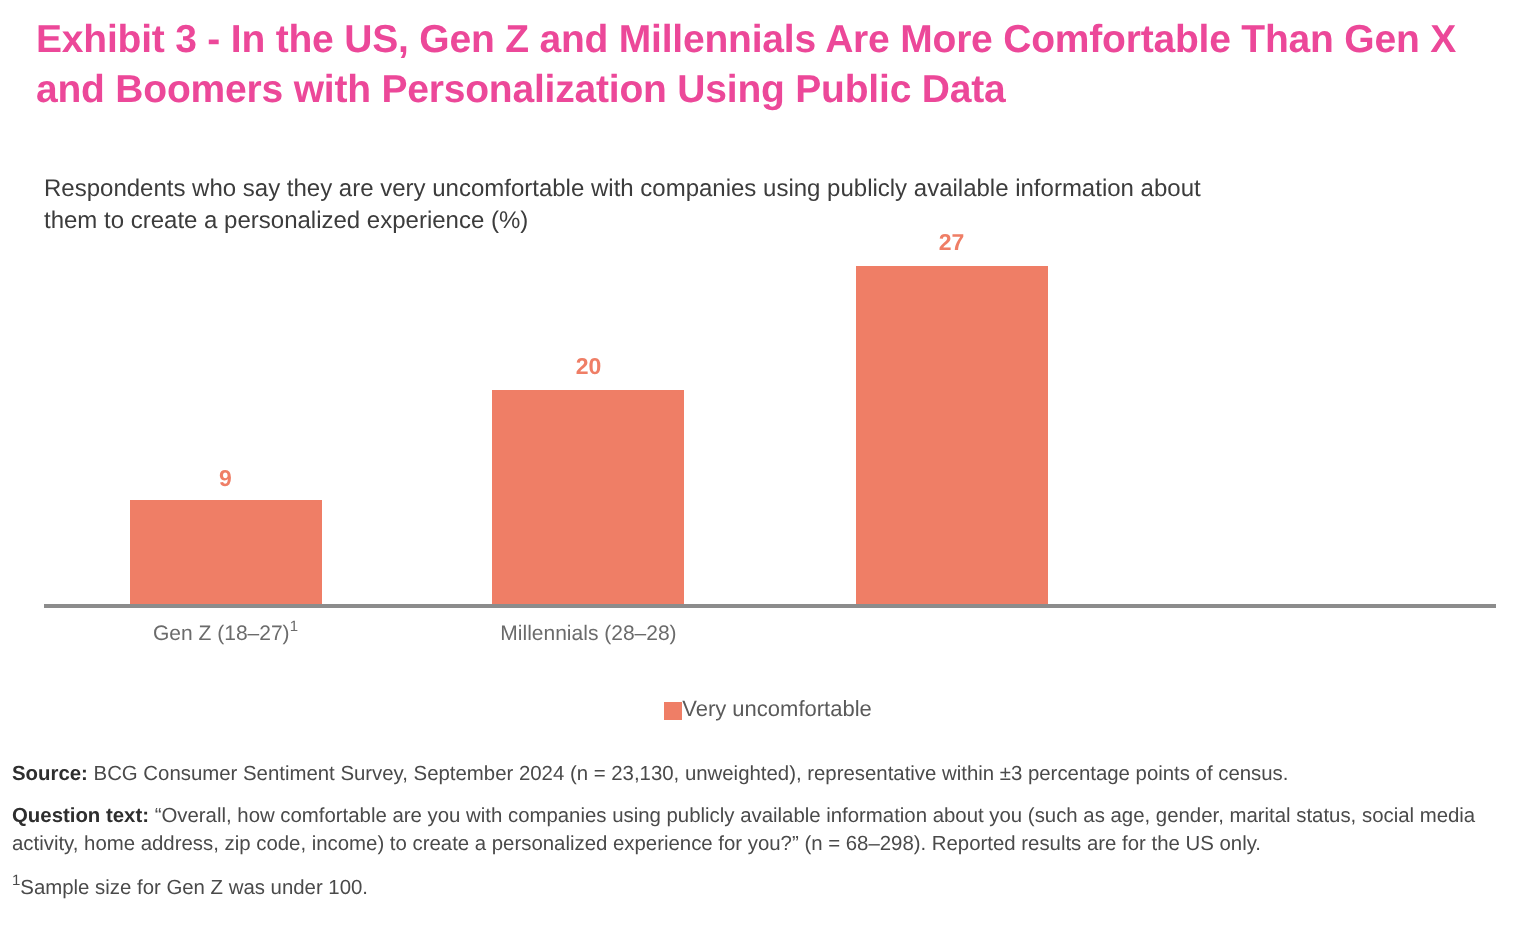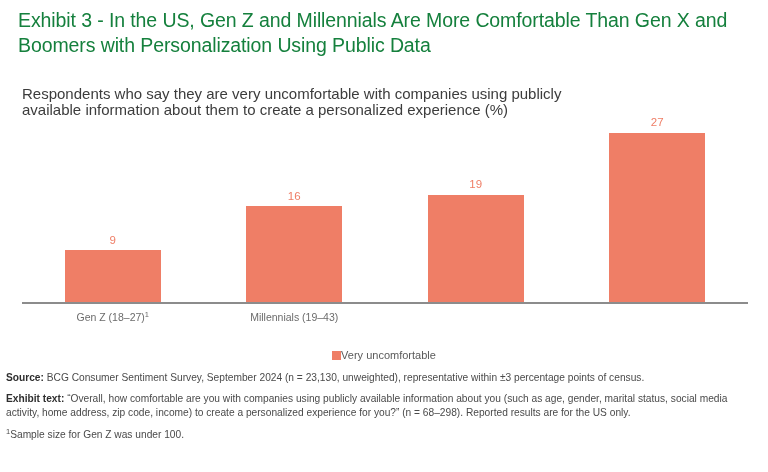--- a/index.html
+++ b/index.html
@@ -21,35 +21,35 @@
     height: 472px;
     box-sizing: border-box;
   }
 
   
   .title {
     position: absolute;
     left: 18px;
     top: 8px;
     width: 735px;
-    color: #15803d;
+    color: #ec4899;
     font-size: 19.5px;
     line-height: 25px;
-    font-weight: 400;
+    font-weight: 700;
     letter-spacing: -0.1px;
   }
 
   
   .subtitle {
     position: absolute;
     left: 22px;
     top: 86px;
     width: 600px;
     color: #3c3c3c;
-    font-size: 15px;
+    font-size: 12px;
     line-height: 16px;
     font-weight: 400;
   }
 
   
   .plot {
     position: absolute;
     left: 22px;
     top: 125px;
     width: 726px;
@@ -81,21 +81,21 @@
     transform: translateX(-50%);
     width: 96px;
     background: #ef7e66;
   }
   .bar-value {
     position: absolute;
     left: 50%;
     transform: translateX(-50%);
     color: #ef7e66;
     font-size: 11.5px;
-    font-weight: 400;
+    font-weight: 700;
     white-space: nowrap;
     margin-top: 48px;
   }
 
   
   .cats {
     position: absolute;
     left: 22px;
     top: 310px;
     width: 726px;
@@ -142,21 +142,21 @@
   }
   .legend-label {
     color: #5a5a5a;
     font-size: 11px;
   }
 
   
   .notes {
     position: absolute;
     left: 6px;
-    top: 371px;
+    top: 381px;
     width: 756px;
     color: #4a4a4a;
   }
   .note {
     font-size: 10.2px;
     line-height: 14.2px;
     margin-bottom: 7px;
   }
   .note-label { font-weight: 700; color: #2e2e2e; }
   .note-small {
@@ -173,46 +173,42 @@
   <div class="title">Exhibit 3 - In the US, Gen Z and Millennials Are More Comfortable Than Gen X and Boomers with Personalization Using Public Data</div>
 
   <div class="subtitle">Respondents who say they are very uncomfortable with companies using publicly available information about them to create a personalized experience (%)</div>
 
   <div class="plot">
     <div class="bar-slot">
       <div class="bar-value" style="bottom:57px;">9</div>
       <div class="bar" style="height:53px;"></div>
     </div>
     <div class="bar-slot">
-      <div class="bar-value" style="bottom:101px;">16</div>
-      <div class="bar" style="height:97px;"></div>
-    </div>
-    <div class="bar-slot">
-      <div class="bar-value" style="bottom:113px;">19</div>
+      <div class="bar-value" style="bottom:113px;">20</div>
       <div class="bar" style="height:108px;"></div>
     </div>
     <div class="bar-slot">
       <div class="bar-value" style="bottom:175px;">27</div>
       <div class="bar" style="height:170px;"></div>
     </div>
   </div>
 
   <div class="axis-line"></div>
 
   <div class="cats">
     <div class="cat"><span>Gen Z (18–27)</span><sup>1</sup></div>
-    <div class="cat">Millennials (19–43)</div>
+    <div class="cat">Millennials (28–28)</div>
   </div>
 
   <div class="legend">
     <div class="legend-item">
       <span class="legend-swatch"></span>
       <span class="legend-label">Very uncomfortable</span>
     </div>
   </div>
 
   <div class="notes">
     <div class="note"><span class="note-label">Source:</span><span> BCG Consumer Sentiment Survey, September 2024 (n = 23,130, unweighted), representative within ±3 percentage points of census.</span></div>
-    <div class="note"><span class="note-label">Exhibit text:</span><span> “Overall, how comfortable are you with companies using publicly available information about you (such as age, gender, marital status, social media activity, home address, zip code, income) to create a personalized experience for you?” (n = 68–298). Reported results are for the US only.</span></div>
+    <div class="note"><span class="note-label">Question text:</span><span> “Overall, how comfortable are you with companies using publicly available information about you (such as age, gender, marital status, social media activity, home address, zip code, income) to create a personalized experience for you?” (n = 68–298). Reported results are for the US only.</span></div>
     <div class="note-small"><sup>1</sup><span>Sample size for Gen Z was under 100.</span></div>
   </div>
 
 </div>
 
 </body></html>

